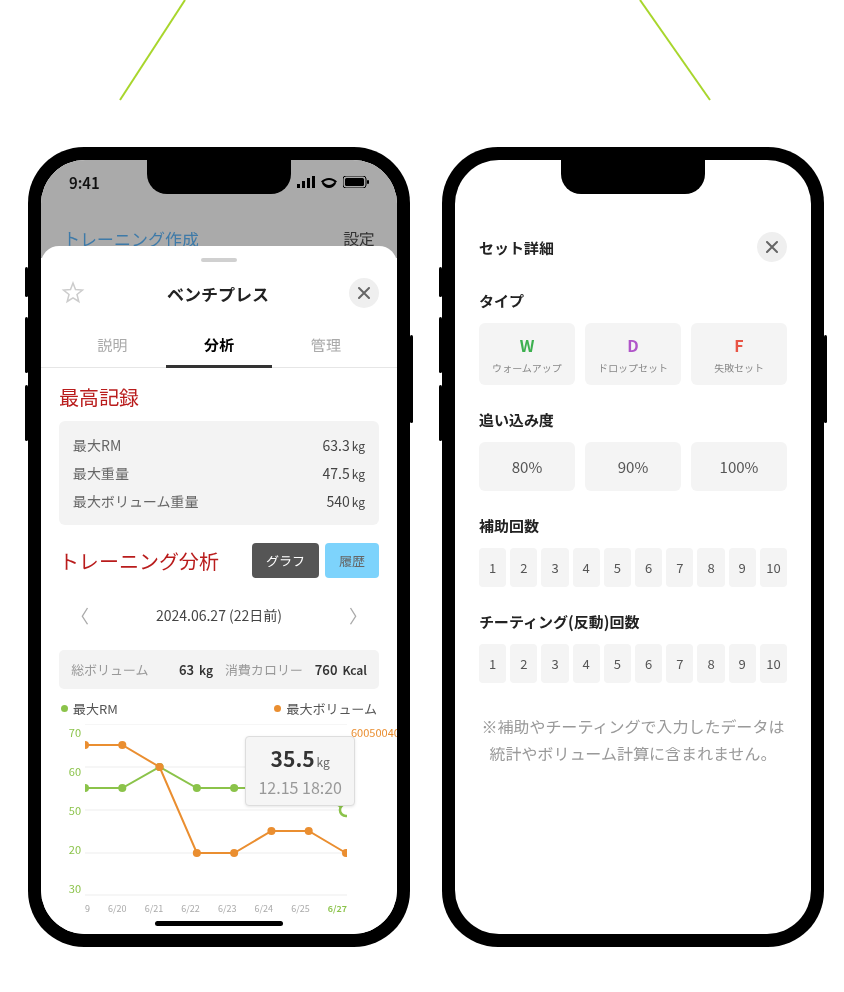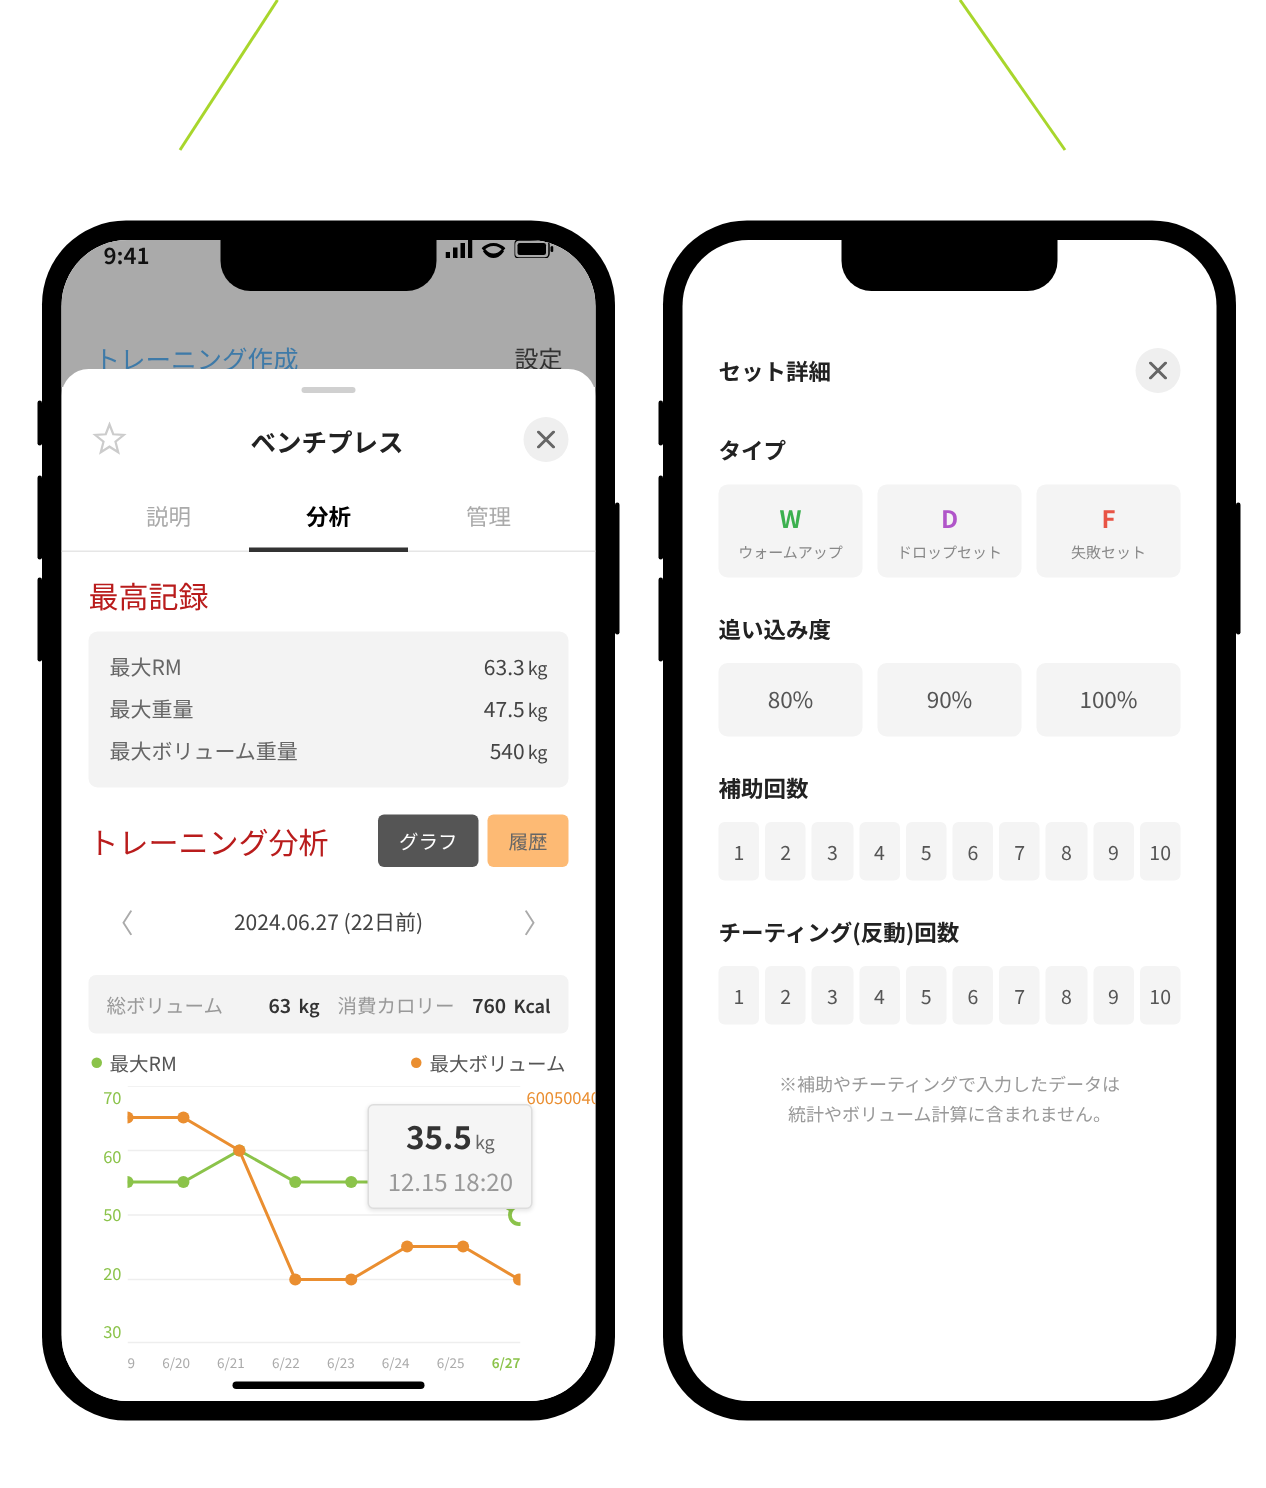--- a/index.html
+++ b/index.html
@@ -13,21 +13,21 @@
 .phone-right{left:442px}
 .phone-btn{position:absolute;background:#000;border-radius:3px}
 
 .screen{width:100%;height:100%;background:#fff;border-radius:44px;overflow:hidden;position:relative}
 .notch{position:absolute;top:0;left:50%;transform:translateX(-50%);width:144px;height:34px;background:#000;border-radius:0 0 20px 20px;z-index:20}
 .screen-inner{width:100%;height:100%;overflow:hidden;position:relative}
 
 .dimmed{position:absolute;top:0;left:0;right:0;height:98px;background:#f5f5f5;border-bottom:0;z-index:1}
 .dim-overlay{position:absolute;top:0;left:0;right:0;height:98px;background:rgba(80,80,80,.46);z-index:2}
 
-.status{height:44px;display:flex;justify-content:space-between;align-items:flex-start;padding:0 28px;position:relative;z-index:3}
+.status{height:44px;display:flex;justify-content:space-between;align-items:center;padding:0 28px;position:relative;z-index:3}
 .status-left{font-size:15px;font-weight:600;color:#111}
 .status-right{display:flex;align-items:center;gap:6px}
 .sig,.wifi,.batt{display:inline-block}
 .sig{width:18px;height:12px}
 .wifi{width:16px;height:12px}
 .batt{width:26px;height:12px}
 
 .dim-header{position:absolute;top:66px;left:0;right:0;display:flex;justify-content:space-between;padding:0 22px;z-index:3}
 .dim-title{color:#3e7aa8;font-size:17px;font-weight:400}
 .dim-settings{color:#333;font-size:16px}
@@ -46,21 +46,21 @@
 .content{padding:14px 18px 0}
 .section-title{font-size:20px;font-weight:400;color:#b91c1c;margin-bottom:10px}
 
 .record-box{background:#f3f3f3;border-radius:6px;padding:10px 14px;margin-bottom:18px}
 .record-row{display:flex;justify-content:space-between;padding:4px 0;font-size:14px;color:#666}
 .record-val{color:#444}
 .unit{font-size:12px;margin-left:2px}
 
 .analysis-header{display:flex;justify-content:space-between;align-items:center;margin-bottom:14px}
 .toggle{display:flex;gap:6px}
-.toggle-btn{padding:8px 14px;border-radius:4px;font-size:13px;background:#fdba74;color:#666;cursor:pointer}
+.toggle-btn{padding:8px 14px;border-radius:4px;font-size:13px;background:#7dd3fc;color:#666;cursor:pointer}
 .toggle-btn.active{background:#555;color:#fff}
 
 .date-nav{display:flex;align-items:center;justify-content:space-between;padding:6px 8px;margin-bottom:12px}
 .chev{color:#aaa;font-size:18px;cursor:pointer;padding:4px}
 .date-label{font-size:14px;color:#444}
 
 .stats-row{display:flex;background:#f3f3f3;border-radius:5px;padding:10px 12px;margin-bottom:10px}
 .stat{flex:1;display:flex;align-items:center;justify-content:space-between;font-size:13px}
 .stat-k{color:#999}
 .stat-v{color:#333;font-weight:600}
@@ -103,21 +103,21 @@
 .type-char.d{color:#b055c9}
 .type-char.f{color:#e85445}
 .type-sub{font-size:10px;color:#888}
 
 .pct-row{display:flex;gap:10px}
 .pct-btn{flex:1;background:#f4f4f4;border-radius:6px;padding:14px 4px;text-align:center;font-size:15px;color:#555;cursor:pointer}
 
 .num-row{display:flex;gap:4px}
 .num-btn{flex:1;background:#f4f4f4;border-radius:4px;padding:10px 0;text-align:center;font-size:13px;color:#555;cursor:pointer}
 
-.footnote{font-size:12px;color:#999;text-align:center;line-height:1.7;margin-top:30px}
+.footnote{font-size:16px;color:#999;text-align:center;line-height:1.7;margin-top:30px}
 </style>
 </head>
 <body>
 
 <svg class="arrows">
   <line class="arrow-line" x1="120" y1="100" x2="185" y2="0"></line>
   <line class="arrow-line" x1="710" y1="100" x2="640" y2="0"></line>
 </svg>
 
 <div class="phone phone-left">

